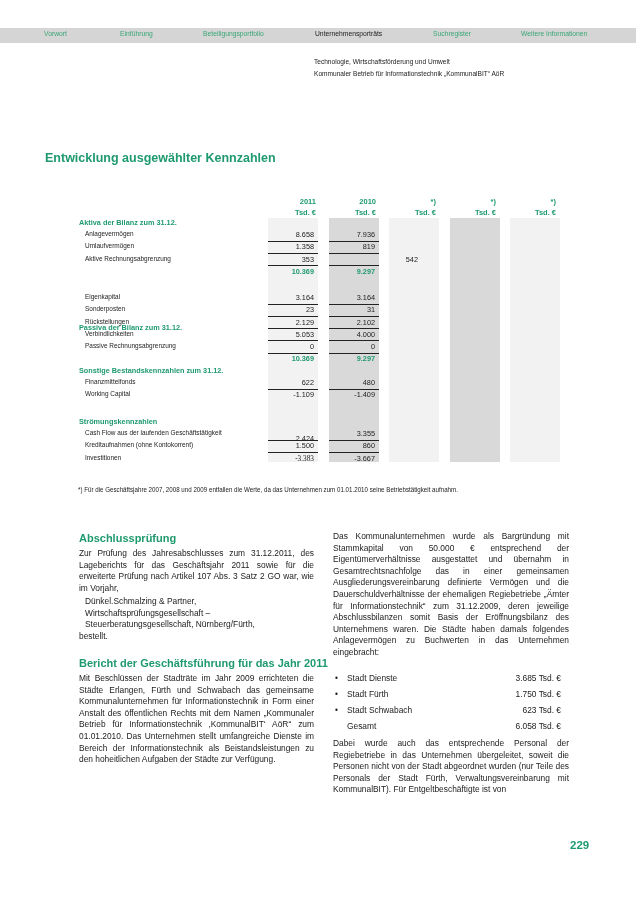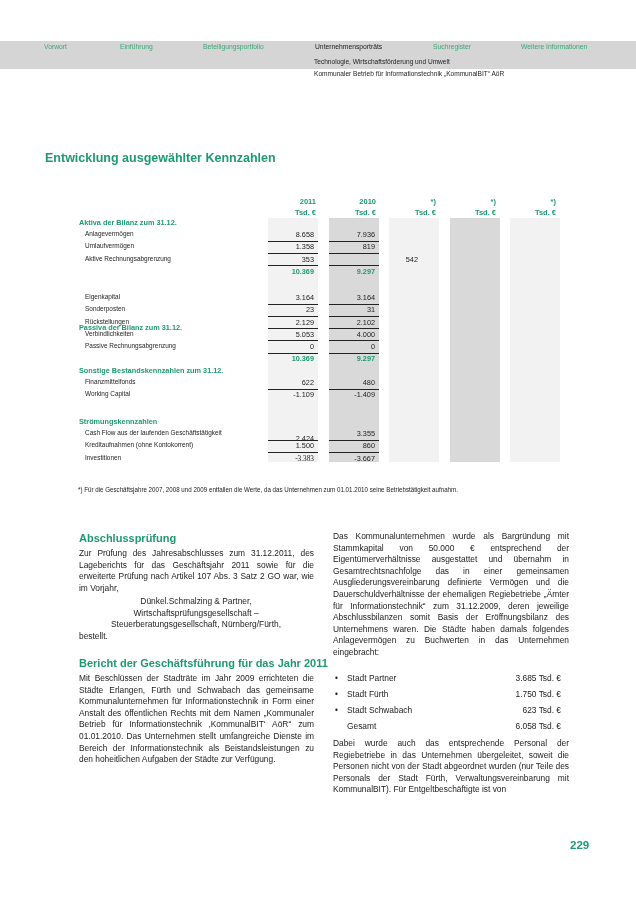--- a/index.html
+++ b/index.html
@@ -1,21 +1,21 @@
 <!DOCTYPE html>
 <html><head>
 <meta charset="utf-8">
 <style>
   html, body { margin: 0; padding: 0; }
   body {
     width: 636px; height: 900px; position: relative; background: #ffffff;
     font-family: "Liberation Sans", sans-serif; color: #222; overflow: hidden;
   }
   .nav {
-    position: absolute; left: 0; top: 41px; width: 636px; height: 28px;
+    position: absolute; left: 0; top: 28px; width: 636px; height: 15px;
     background: #d5d5d5;
   }
   .nav-item {
     position: absolute; top: 0; font-size: 7.5px; line-height: 11px;
     color: #3aa776; white-space: nowrap; transform: scaleX(0.9); transform-origin: left;
   }
   .nav-item.active { color: #222; }
   .sub-line {
     position: absolute; left: 314px; font-size: 7.3px; color: #222; white-space: nowrap;
     transform: scaleX(0.9); transform-origin: left;
@@ -52,21 +52,21 @@
   .h2 {
     position: absolute; left: 79px; font-size: 11px; font-weight: bold; color: #1f9a6e;
     white-space: nowrap;
   }
   .para {
     position: absolute; font-size: 8.4px; line-height: 11.6px; color: #222;
     text-align: justify; width: 235px;
   }
   .para.left { left: 79px; }
   .para.right { left: 333px; width: 236px; }
-  .indent { padding-left: 6px; width: 222px; text-align: center; }
+  .indent { padding-left: 6px; width: 222px; text-align: left; }
   .bullet-row {
     position: absolute; left: 333px; width: 228px; font-size: 8.4px; color: #222; height: 12px;
   }
   .bullet-row .dot { position: absolute; left: 2px; top: 0; }
   .bullet-row .name { position: absolute; left: 14px; }
   .bullet-row .amt { position: absolute; right: 0; }
   .page-no {
     position: absolute; left: 570px; top: 839px; font-size: 11.5px; font-weight: bold; color: #1f9a6e;
   }
 </style>
@@ -180,21 +180,21 @@
 <div class="h2" style="top:532px">Abschlussprüfung</div>
 <div class="para left" style="top:548px">Zur Prüfung des Jahresabschlusses zum 31.12.2011, des Lageberichts für das Geschäftsjahr 2011 sowie für die erweiterte Prüfung nach Artikel 107 Abs. 3 Satz 2 GO war, wie im Vorjahr,</div>
 <div class="para left indent" style="top:596px">Dünkel.Schmalzing &amp; Partner, Wirtschaftsprüfungsgesellschaft – Steuerberatungsgesellschaft, Nürnberg/Fürth,</div>
 <div class="para left" style="top:631px">bestellt.</div>
 <div class="h2" style="top:657px">Bericht der Geschäftsführung für das Jahr 2011</div>
 <div class="para left" style="top:673px">Mit Beschlüssen der Stadträte im Jahr 2009 errichteten die Städte Erlangen, Fürth und Schwabach das gemeinsame Kommunalunternehmen für Informationstechnik in Form einer Anstalt des öffentlichen Rechts mit dem Namen „Kommunaler Betrieb für Informationstechnik ‚KommunalBIT‘ AöR“ zum 01.01.2010. Das Unternehmen stellt umfangreiche Dienste im Bereich der Informationstechnik als Beistandsleistungen zu den hoheitlichen Aufgaben der Städte zur Verfügung.</div>
 
 <div class="para right" style="top:531px">Das Kommunalunternehmen wurde als Bargründung mit Stammkapital von 50.000 € entsprechend der Eigentümerverhältnisse ausgestattet und übernahm in Gesamtrechtsnachfolge das in einer gemeinsamen Ausgliederungsvereinbarung definierte Vermögen und die Dauerschuldverhältnisse der ehemaligen Regiebetriebe „Ämter für Informationstechnik“ zum 31.12.2009, deren jeweilige Abschlussbilanzen somit Basis der Eröffnungsbilanz des Unternehmens waren. Die Städte haben damals folgendes Anlagevermögen zu Buchwerten in das Unternehmen eingebracht:</div>
 <div class="bullet-row" style="top:673px">
   <span class="dot">•</span>
-  <span class="name">Stadt Partner</span>
+  <span class="name">Stadt Dienste</span>
   <span class="amt">3.685 Tsd. €</span>
 </div>
 <div class="bullet-row" style="top:689px">
   <span class="dot">•</span>
   <span class="name">Stadt Fürth</span>
   <span class="amt">1.750 Tsd. €</span>
 </div>
 <div class="bullet-row" style="top:705px">
   <span class="dot">•</span>
   <span class="name">Stadt Schwabach</span>

